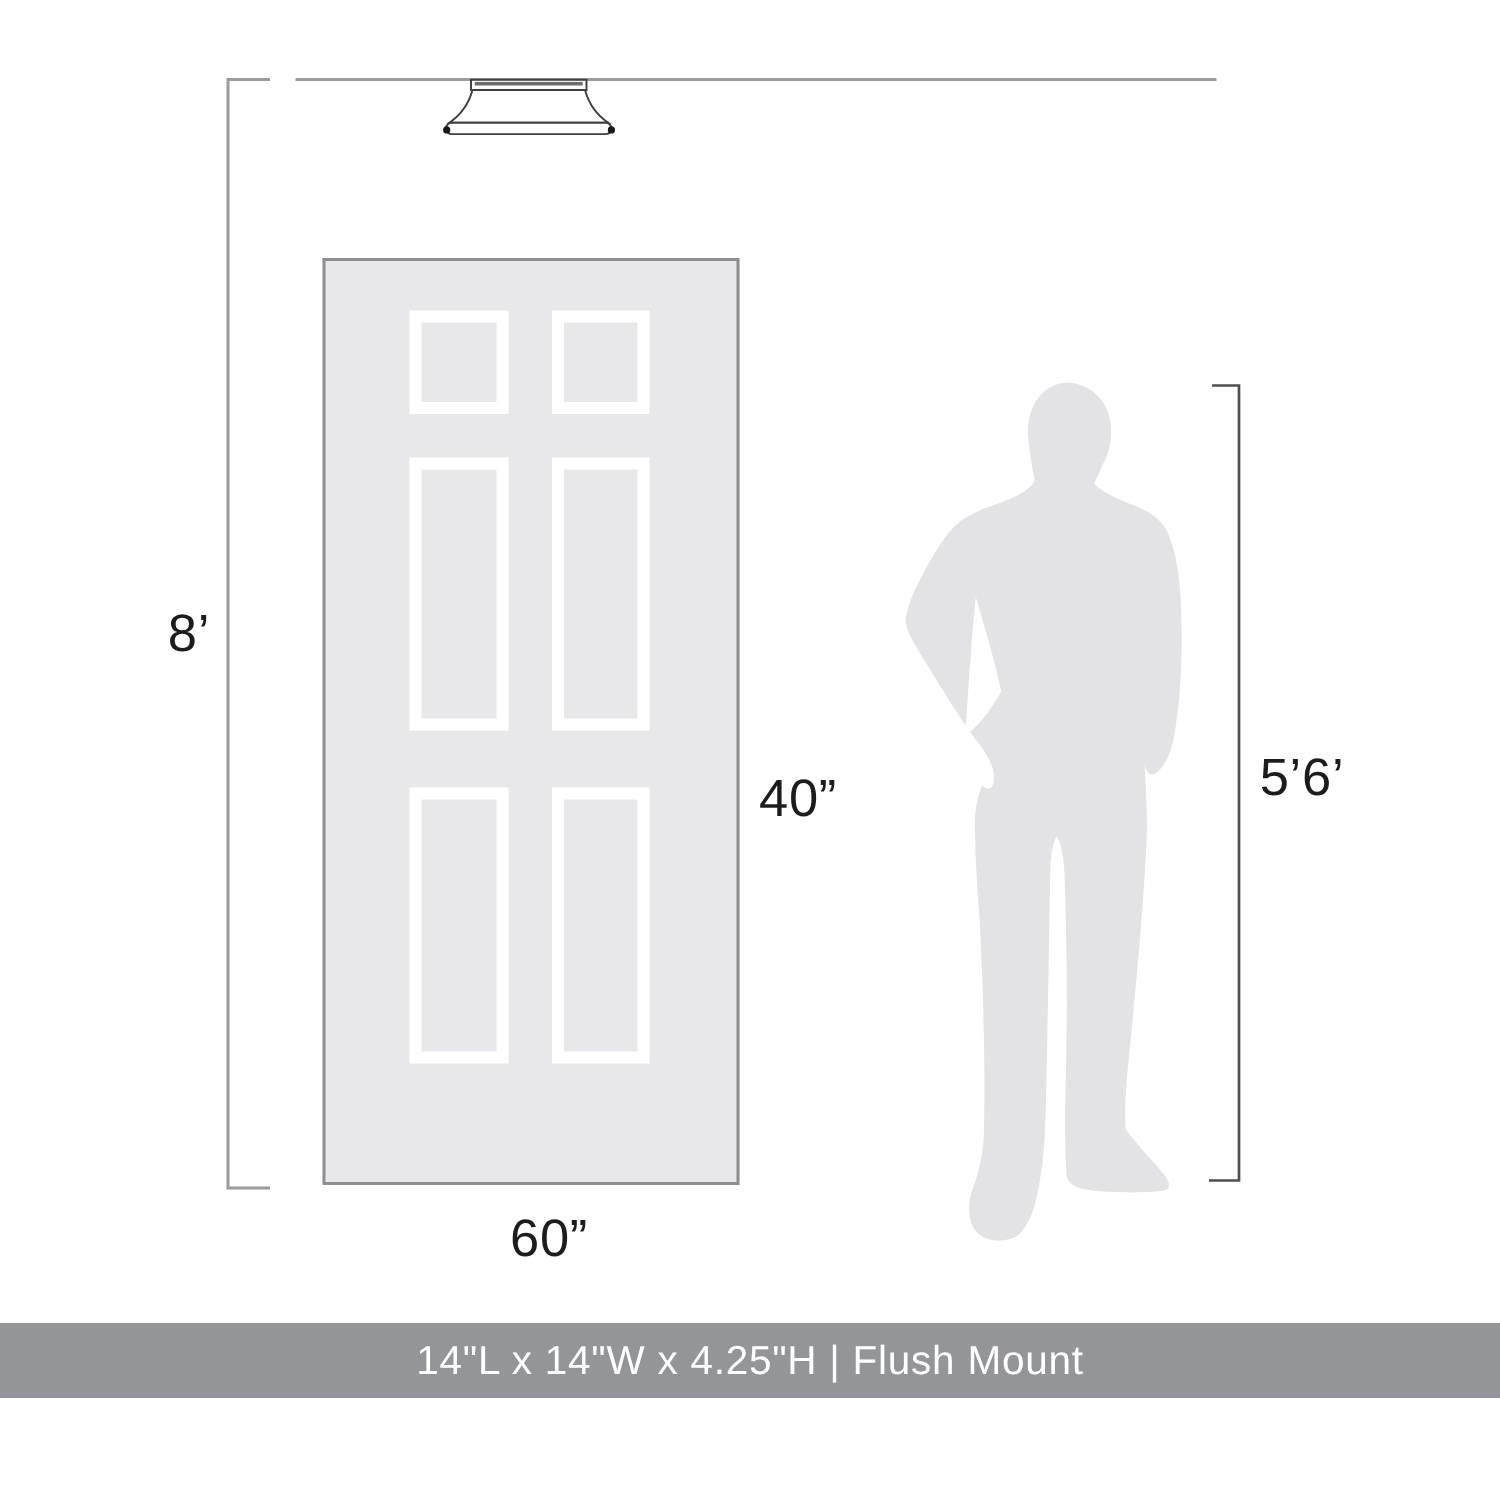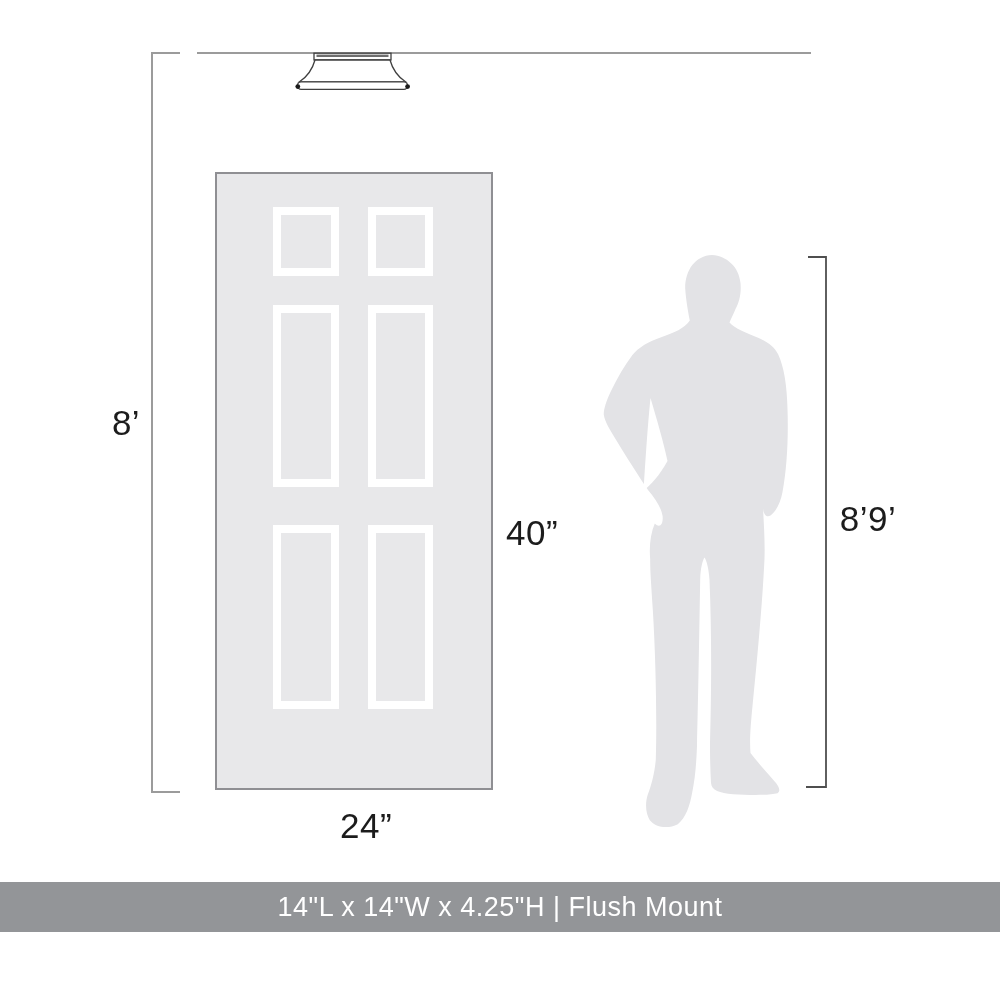--- a/index.html
+++ b/index.html
@@ -151,20 +151,20 @@
     <div class="panel col-l row-top"></div>
     <div class="panel col-r row-top"></div>
     <div class="panel col-l row-mid"></div>
     <div class="panel col-r row-mid"></div>
     <div class="panel col-l row-bot"></div>
     <div class="panel col-r row-bot"></div>
   </div>
 
   <div class="dim-label lbl-8ft">8’</div>
   <div class="dim-label lbl-80in">40”</div>
-  <div class="dim-label lbl-36in">24”</div>
-  <div class="dim-label lbl-59">8’9’</div>
+  <div class="dim-label lbl-36in">60”</div>
+  <div class="dim-label lbl-59">5’6’</div>
 
   <div class="banner">
     <span class="banner-text">14"L x 14"W x 4.25"H | Flush Mount</span>
   </div>
 
 </div>
 
 </body></html>

